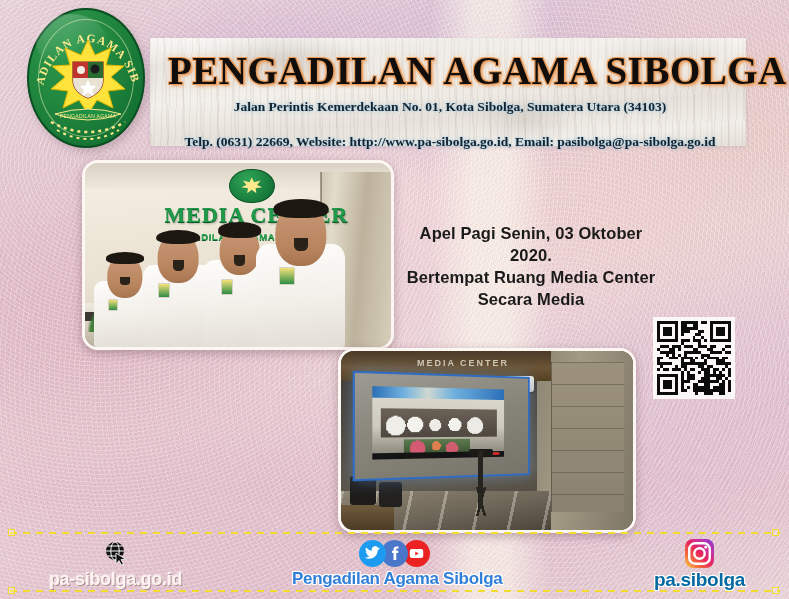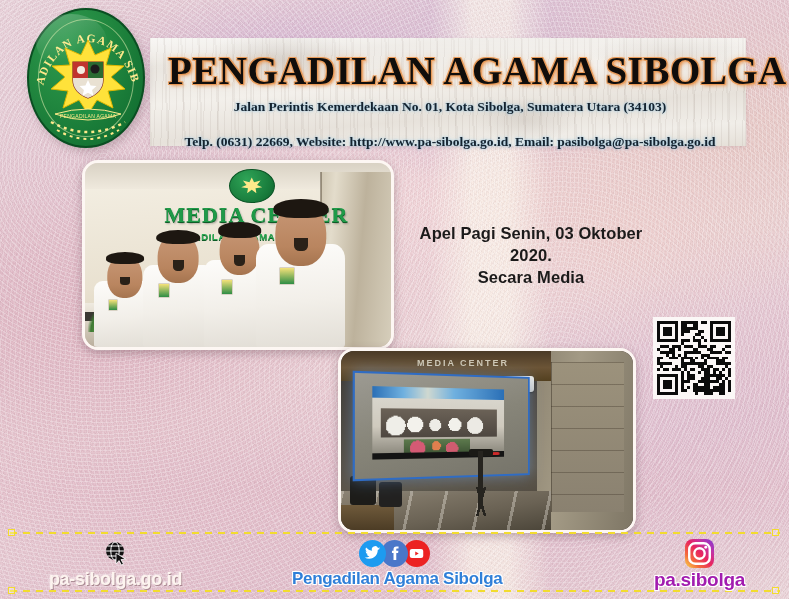--- a/index.html
+++ b/index.html
@@ -305,21 +305,21 @@
     font-family:"Liberation Sans", sans-serif;
     font-weight:700; font-size:18px; letter-spacing:-.3px; white-space:nowrap;
   }
   #foot-web{ left:18px; top:538px; width:195px; }
   #foot-web .foot-label{ color:#fdf4ef;
     text-shadow:1px 1px 0 rgba(120,80,90,.55), 0 0 3px rgba(255,255,255,.85); }
   #foot-soc{ left:292px; top:538px; width:205px; }
   #foot-soc .foot-label{ color:#2f7fd8; font-size:17px;
     text-shadow:0 0 2px #fff, 1px 1px 0 #fff, -1px 1px 0 #fff, 1px -1px 0 #fff, -1px -1px 0 #fff; }
   #foot-ig{ left:612px; top:538px; width:175px; }
-  #foot-ig .foot-label{ color:#a21caf; font-size:19px;
+  #foot-ig .foot-label{ color:#0369a1; font-size:19px;
     text-shadow:0 0 2px #fff, 1px 1px 0 #fff, -1px 1px 0 #fff, 1px -1px 0 #fff, -1px -1px 0 #fff; }
 
   .icon-row{ height:30px; display:flex; align-items:center; justify-content:center; gap:2px; margin-bottom:1px; }
   .globe{ width:26px; height:26px; position:relative; }
   .sbtn{ width:27px; height:27px; border-radius:50%; position:relative;
     display:flex; align-items:center; justify-content:center; }
   .sbtn svg{ width:17px; height:17px; }
   #ic-tw{ background:#1d9bf0; z-index:3; }
   #ic-fb{ background:#4a77c9; margin-left:-7px; z-index:2; }
   #ic-yt{ background:#ec2222; margin-left:-7px; z-index:1; }
@@ -427,20 +427,21 @@
       <div class="shirt"></div>
       <div class="head"></div>
       <div class="hair"></div>
       <div class="neck"></div>
       <div class="badge"></div>
     </div>
   </div>
 
   <div class="event-text">
     <div>Apel Pagi Senin, 03 Oktober 2020.</div>
+    <div>Bertempat Ruang Media Center</div>
     <div>Secara Media</div>
   </div>
 
   <div class="qr-wrap">
     <div class="qr-grid" id="qr-grid">
         <i class="on"></i>
         <i class="on"></i>
         <i class="on"></i>
         <i class="on"></i>
         <i class="on"></i>

